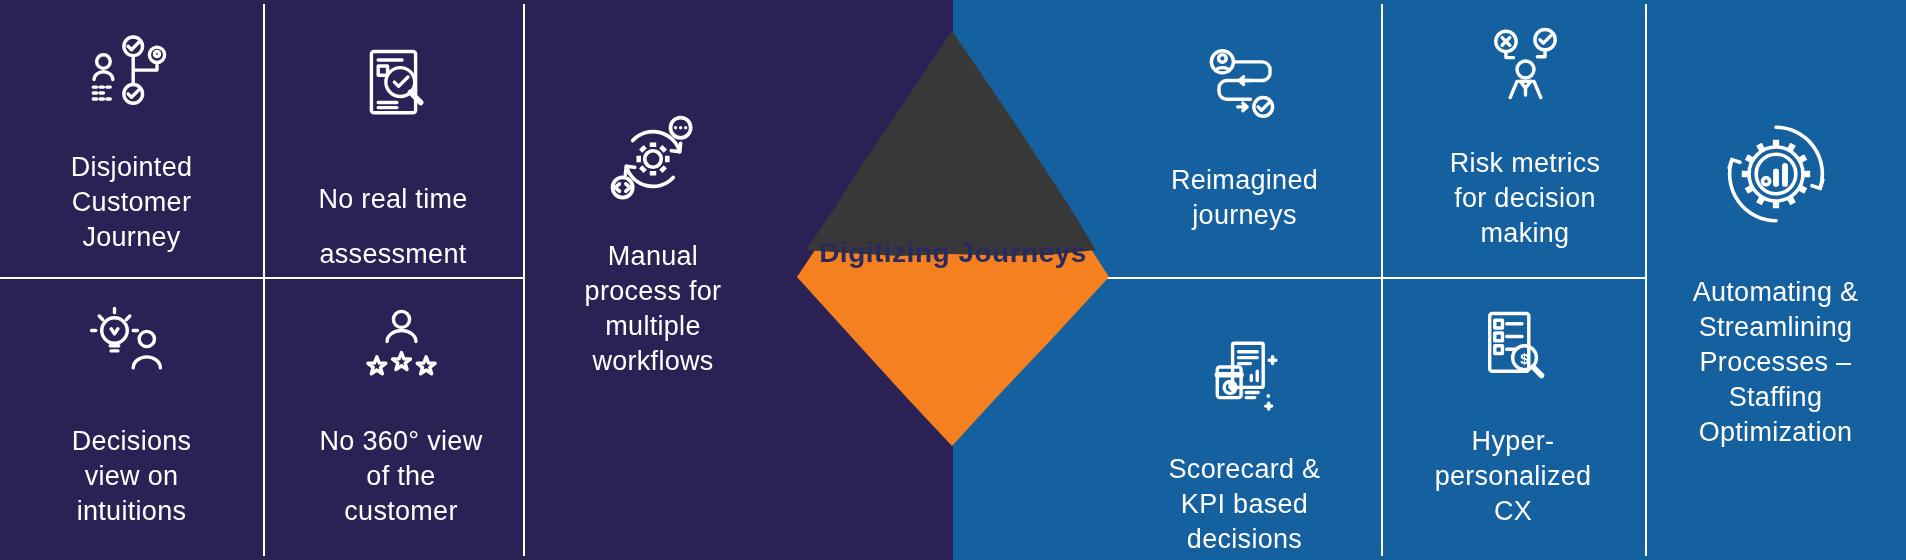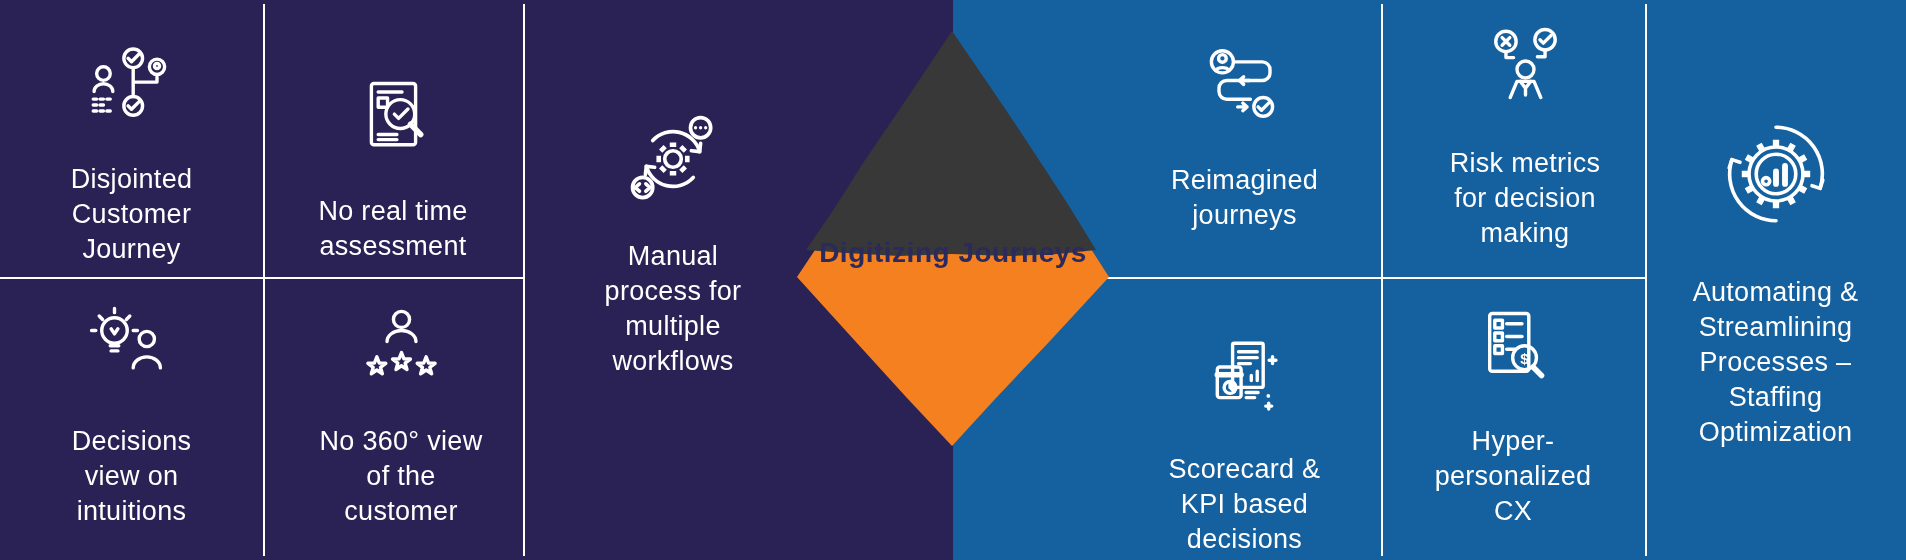--- a/index.html
+++ b/index.html
@@ -33,57 +33,57 @@
   <div class="half left"></div>
   <div class="half right"></div>
 
   <div class="vline" style="left:263px;"></div>
   <div class="vline" style="left:523px;"></div>
   <div class="hline" style="left:0;top:277px;width:525px;"></div>
   <div class="vline" style="left:1381px;"></div>
   <div class="vline" style="left:1645px;"></div>
   <div class="hline" style="left:1107px;top:277px;width:540px;"></div>
 
-  <div class="cell" style="left:0;top:16px;width:263px;height:277px;">
+  <div class="cell" style="left:0;top:4px;width:263px;height:277px;">
     <span class="icon">
       <svg width="85" height="85" viewBox="0 0 100 100">
         <circle cx="52" cy="18" r="11"></circle>
           <path d="M46,18 l4,4 l9,-9"></path>
         <circle cx="52" cy="74" r="11"></circle>
           <path d="M46,74 l4,4 l9,-9"></path>
         <path d="M52,29 V63 M52,46 H80 V40"></path>
         <circle cx="80" cy="28" r="9"></circle>
           <circle cx="80" cy="27" r="3"></circle>
         <circle cx="17" cy="36" r="8"></circle>
         <path d="M6,57 a11,9 0 0 1 22,0"></path>
         <path d="M5,66 h24 M5,73 h16 M5,80 h24" stroke-dasharray="4 4"></path>
       </svg>
     </span>
     <div class="txtline">Disjointed</div>
     <div class="txtline">Customer</div>
     <div class="txtline">Journey</div>
   </div>
 
-  <div class="cell" style="left:263px;top:12px;width:260px;height:315px;">
+  <div class="cell" style="left:263px;top:0;width:260px;height:315px;gap:20px;">
     <span class="icon">
       <svg width="85" height="85" viewBox="0 0 100 100">
         <rect x="24" y="10" width="52" height="72" rx="3"></rect>
         <path d="M32,20 h28"></path>
           <rect x="32" y="27" width="11" height="11"></rect>
         <path d="M32,70 h22 M32,76 h22"></path>
         <circle cx="58" cy="46" r="17"></circle>
         <path d="M51,46 l5,5 l11,-11"></path>
         <path class="thick" d="M70,58 l12,12"></path>
       </svg>
     </span>
     <div class="txtline">No real time</div>
     <div class="txtline">assessment</div>
   </div>
 
-  <div class="cell" style="left:523px;top:0;width:260px;height:492px;padding-left:20px;">
+  <div class="cell" style="left:523px;top:0;width:260px;height:492px;">
     <span class="icon">
       <svg width="92" height="92" viewBox="0 0 100 100">
         <path d="M28,30 A30,30 0 0 1 79,42"></path>
           <path d="M79,42 l-9,-1 M79,42 l1,-9"></path>
         <path d="M72,70 A30,30 0 0 1 21,58"></path>
           <path d="M21,58 l9,1 M21,58 l-1,9"></path>
         <circle cx="50" cy="50" r="9"></circle>
         <path class="teeth" d="M63,50 h5 M37,50 h-5 M50,63 v5 M50,37 v-5 M59.2,59.2 l3.5,3.5 M40.8,40.8 l-3.5,-3.5 M59.2,40.8 l3.5,-3.5 M40.8,59.2 l-3.5,3.5"></path>
         <circle cx="80" cy="16" r="11"></circle>
         <circle class="fillwhite" cx="74.5" cy="16" r="1.8"></circle>

